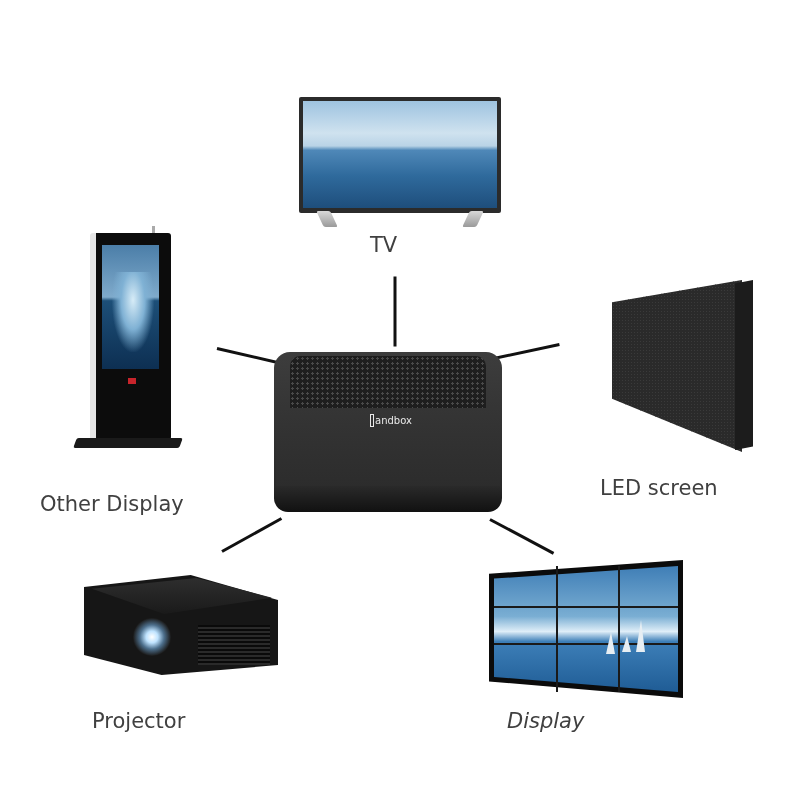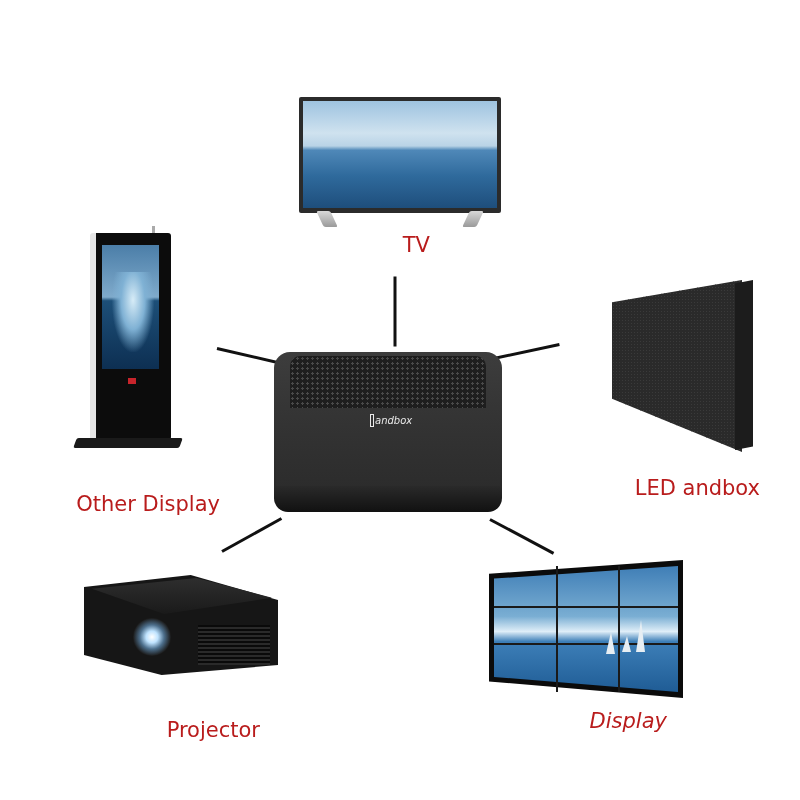--- a/index.html
+++ b/index.html
@@ -1,19 +1,19 @@
 <!DOCTYPE html>
 <html><head>
 <meta charset="utf-8">
 <style>
   html, body { margin: 0; padding: 0; background: #ffffff; }
   body { width: 800px; height: 800px; position: relative; overflow: hidden;
          font-family: "DejaVu Sans", sans-serif; }
   .abs { position: absolute; }
-  .label { position: absolute; font-size: 21px; color: #b91c1c; text-align: right; white-space: nowrap; }
+  .label { position: absolute; font-size: 21px; color: #404040; text-align: left; white-space: nowrap; }
   .connector { position: absolute; background: #111; height: 3px; transform-origin: 0 50%; }
 
   
   .tv-frame { left: 299px; top: 97px; width: 202px; height: 116px; background: #2b2b2b; border-radius: 2px; }
   .tv-screen { left: 303px; top: 101px; width: 194px; height: 107px;
     background: linear-gradient(180deg, #9ec3e0 0%, #cfe2ef 30%, #b9d3e6 42%, #4f88b8 46%, #2f6a9c 70%, #1e4e7c 100%); }
   .tv-stand { width: 14px; height: 16px; top: 211px; border-radius: 2px;
     background: linear-gradient(180deg,#d8d8d8,#9a9a9a); }
 
   
@@ -36,21 +36,21 @@
     clip-path: polygon(0 2%, 100% 0, 100% 98%, 0 100%); }
 
   
   .hub-body { left: 274px; top: 352px; width: 228px; height: 158px; background: linear-gradient(180deg,#3d3d3d,#262626);
     border-radius: 16px; }
   .hub-grille { left: 290px; top: 356px; width: 196px; height: 52px; background: #1e1e1e; border-radius: 10px 10px 0 0;
     background-image: radial-gradient(#4a4a4a 1px, transparent 1.2px); background-size: 5px 5px; }
   .hub-top { left: 276px; top: 408px; width: 224px; height: 80px; background: linear-gradient(180deg,#353535,#2c2c2c); }
   .hub-edge { left: 274px; top: 486px; width: 228px; height: 26px; background: linear-gradient(180deg,#2a2a2a,#111);
     border-radius: 0 0 14px 14px; }
-  .hub-logo { left: 370px; top: 415px; font-size: 10px; color: #e8e8e8; font-family: "DejaVu Sans", sans-serif; font-style: italic; }
+  .hub-logo { left: 370px; top: 415px; font-size: 10px; color: #e8e8e8; font-family: "DejaVu Sans", sans-serif; }
   .hub-logo .bracket { border: 1px solid #e8e8e8; padding: 0 1px; margin-right: 1px; }
 
   
   .proj-body { left: 84px; top: 575px; width: 194px; height: 100px; background: #161616; border-radius: 8px;
     clip-path: polygon(0 12%, 55% 0, 100% 25%, 100% 90%, 40% 100%, 0 80%); }
   .proj-top { left: 92px; top: 578px; width: 180px; height: 36px; background: linear-gradient(180deg,#2e2e2e,#1a1a1a);
     clip-path: polygon(0 30%, 58% 0, 100% 55%, 40% 100%); }
   .proj-lens { left: 133px; top: 618px; width: 38px; height: 38px; border-radius: 50%;
     background: radial-gradient(circle at 50% 50%, #ffffff 0%, #bfe3ff 22%, #4d6f8c 45%, #1c1c1c 70%); }
   .proj-vents { left: 198px; top: 625px; width: 72px; height: 40px;
@@ -91,37 +91,37 @@
   <div class="abs kiosk-ice"></div>
   <div class="abs kiosk-logo"></div>
   <div class="abs kiosk-base"></div>
 </div>
 <div class="label" style="left:40px;top:492px;width:180px;">Other Display</div>
 
 <div>
   <div class="abs led-face"></div>
   <div class="abs led-side"></div>
 </div>
-<div class="label" style="left:600px;top:476px;width:160px;">LED andbox</div>
+<div class="label" style="left:600px;top:476px;width:160px;">LED screen</div>
 
 <div>
   <div class="abs hub-body"></div>
   <div class="abs hub-top"></div>
   <div class="abs hub-grille"></div>
   <div class="abs hub-edge"></div>
   <div class="abs hub-logo"><span class="bracket"></span><span>andbox</span></div>
 </div>
 
 <div>
   <div class="abs proj-body"></div>
   <div class="abs proj-top"></div>
   <div class="abs proj-vents"></div>
   <div class="abs proj-lens"></div>
 </div>
-<div class="label" style="left:100px;top:709px;width:160px;margin-top:9px;">Projector</div>
+<div class="label" style="left:92px;top:709px;width:160px;">Projector</div>
 
 <div>
   <div class="abs wall"></div>
   <div class="abs wall-screen"></div>
   <div class="abs wall-v" style="left:556px;"></div>
   <div class="abs wall-v" style="left:618px;"></div>
   <div class="abs wall-h" style="top:606px;"></div>
   <div class="abs wall-h" style="top:643px;"></div>
   <div class="abs sail" style="left:606px;top:632px;"></div>
   <div class="abs sail" style="left:622px;top:636px;border-bottom-width:16px;"></div>

